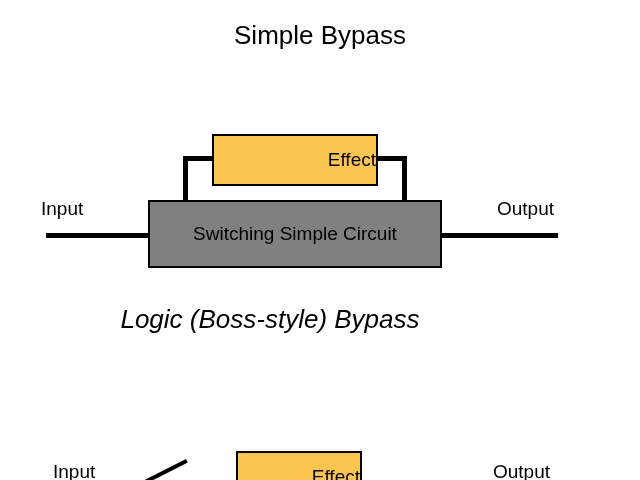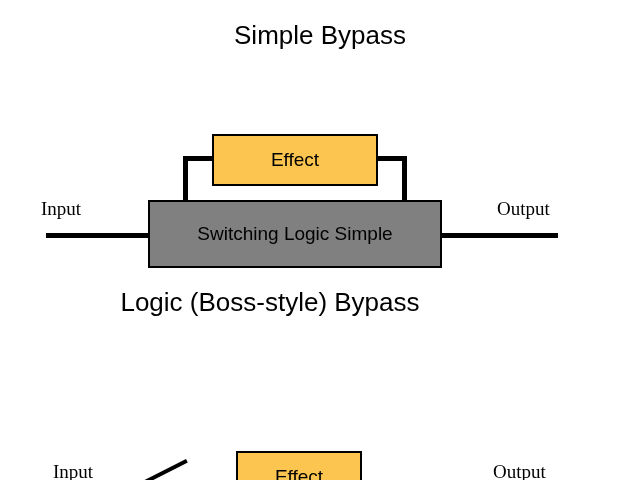--- a/index.html
+++ b/index.html
@@ -31,47 +31,48 @@
     color: #000000;
     white-space: nowrap;
   }
   #title-simple {
     left: 0;
     top: -4px;
     width: 640px;
   }
   #title-logic {
     left: 0;
-    top: 263px;
+    top: 280px;
     width: 540px;
+    font-style: italic;
   }
   .wire {
     position: absolute;
     background: #000000;
   }
   .label {
     position: absolute;
     font-size: 19px;
     line-height: 22px;
     white-space: nowrap;
     color: #000000;
-    font-family: Liberation Serif, serif;
   }
   .box {
     position: absolute;
     border: 2px solid #000000;
     box-sizing: border-box;
     display: flex;
     align-items: center;
     justify-content: center;
     font-size: 19px;
     color: #000000;
   }
   .box-effect {
     background: #fcc54f;
+    justify-content: flex-end;
   }
   .box-logic {
     background: #808080;
   }
   .tri {
     position: absolute;
     width: 0;
     height: 0;
     border-style: solid;
   }
@@ -97,21 +98,21 @@
 
   <div class="wire" style="left:375px; top:132px; width:32px; height:5px;"></div>
 
   <div class="wire" style="left:402px; top:132px; width:5px; height:48px;"></div>
 
   <div class="box box-effect" style="left:212px; top:110px; width:166px; height:52px;">
     <span>Effect</span>
   </div>
 
   <div class="box box-logic" style="left:148px; top:176px; width:294px; height:68px;">
-    <span>Switching Logic Simple</span>
+    <span>Switching Simple Circuit</span>
   </div>
 
   <div class="title" id="title-logic">Logic (Boss-style) Bypass</div>
 
   <div class="label" style="left:53px; top:437px;">Input</div>
 
   <div class="label" style="left:493px; top:437px;">Output</div>
 
   <div class="wire" style="left:52px; top:474px; width:93px; height:5px;"></div>
 

